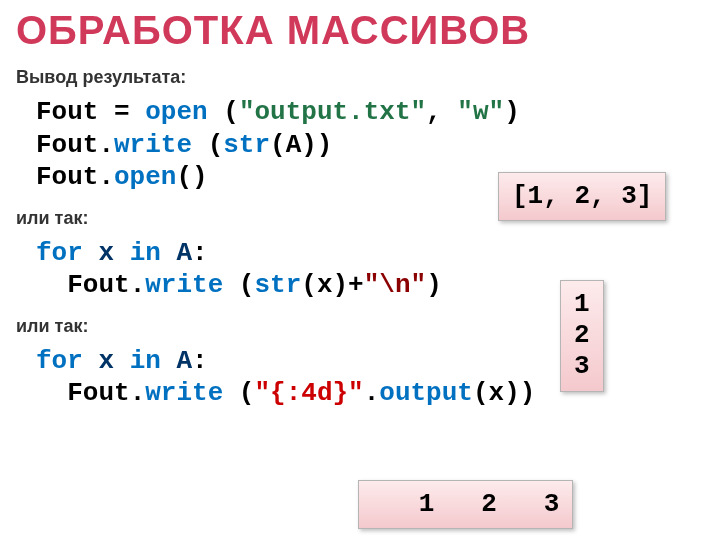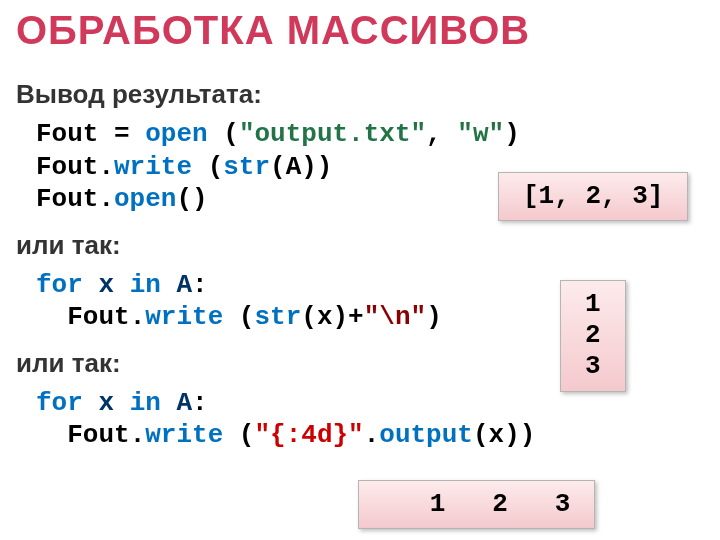--- a/index.html
+++ b/index.html
@@ -10,46 +10,46 @@
     background: #ffffff;
     font-family: Arial, Helvetica, sans-serif;
     position: relative;
     overflow: hidden;
   }
   .title {
     color: #d1395a;
     font-size: 40px;
     font-weight: bold;
     letter-spacing: 1px;
-    margin: 8px 0 26px 16px;
+    margin: 8px 0 14px 16px;
   }
   .subtitle {
     color: #333333;
-    font-size: 26px;
+    font-size: 18px;
     font-weight: bold;
     margin: 14px 0 8px 16px;
   }
   .code {
     font-family: "Courier New", Courier, monospace;
     font-size: 26px;
     font-weight: bold;
     line-height: 1.25;
     white-space: pre;
     margin-left: 36px;
     color: #000000;
   }
   .kw-blue { color: #0070c0; margin-top: 39px; }
   .kw-dgreen { color: #227447; }
   .kw-navy { color: #003366; }
   .kw-red { color: #cc0000; }
   .kw-dred { color: #8b0000; }
 
   .output-box {
     position: absolute;
-    padding: 8px 24px;
+    padding: 8px 13px;
     border: 1px solid #b5b5b5;
     background: linear-gradient(#fdebec, #f4c9cd);
     font-family: "Courier New", Courier, monospace;
     font-weight: bold;
     font-size: 26px;
     line-height: 1.2;
     white-space: pre;
     box-shadow: 2px 2px 4px rgba(0,0,0,0.25);
     color: #000;
   }

